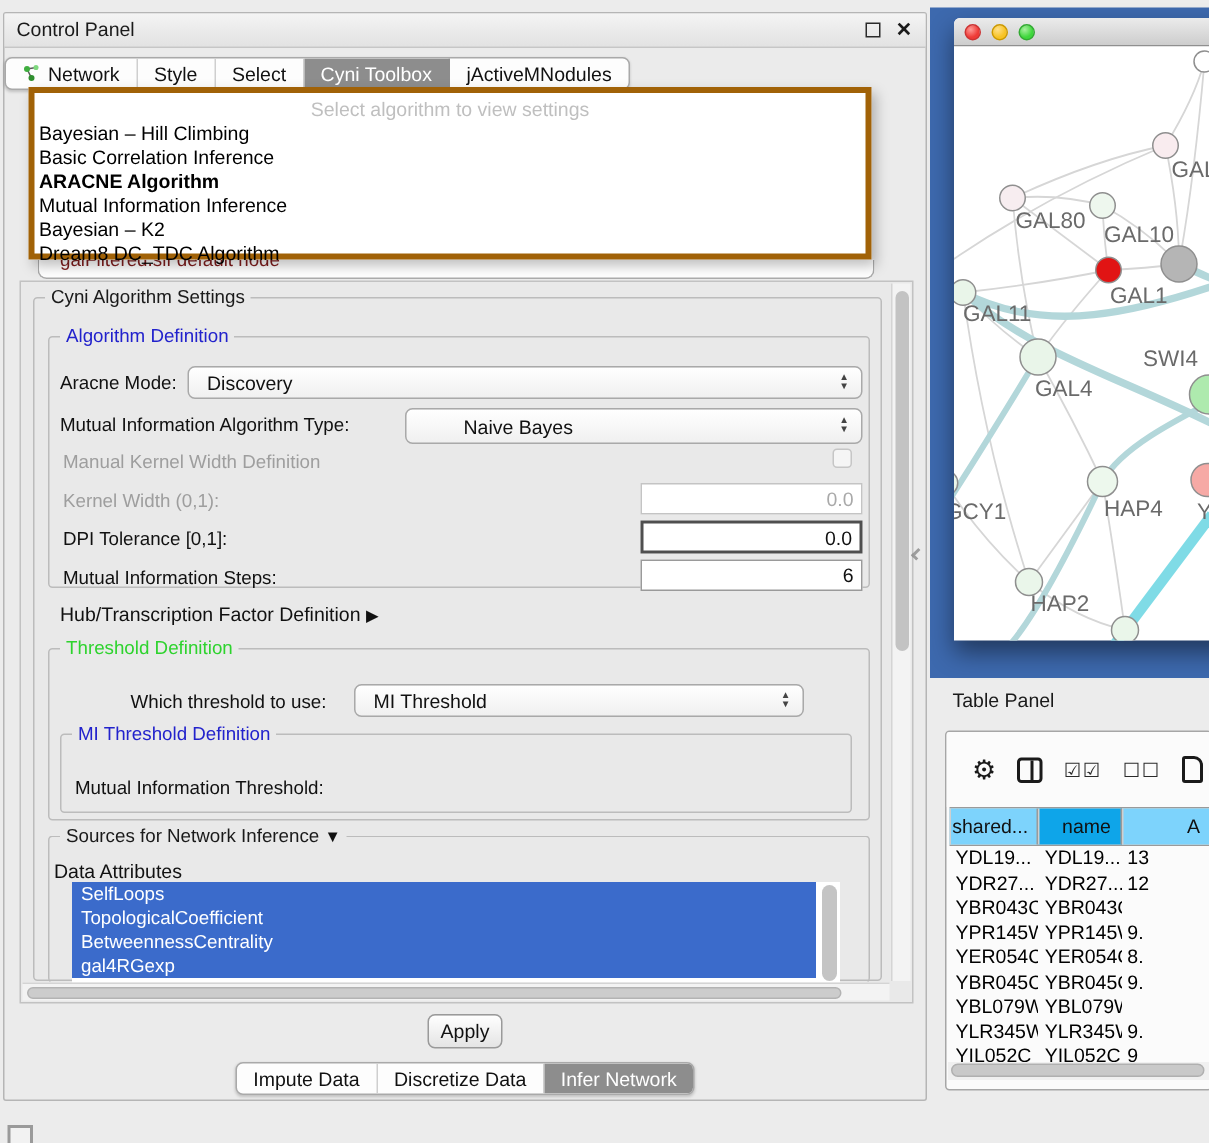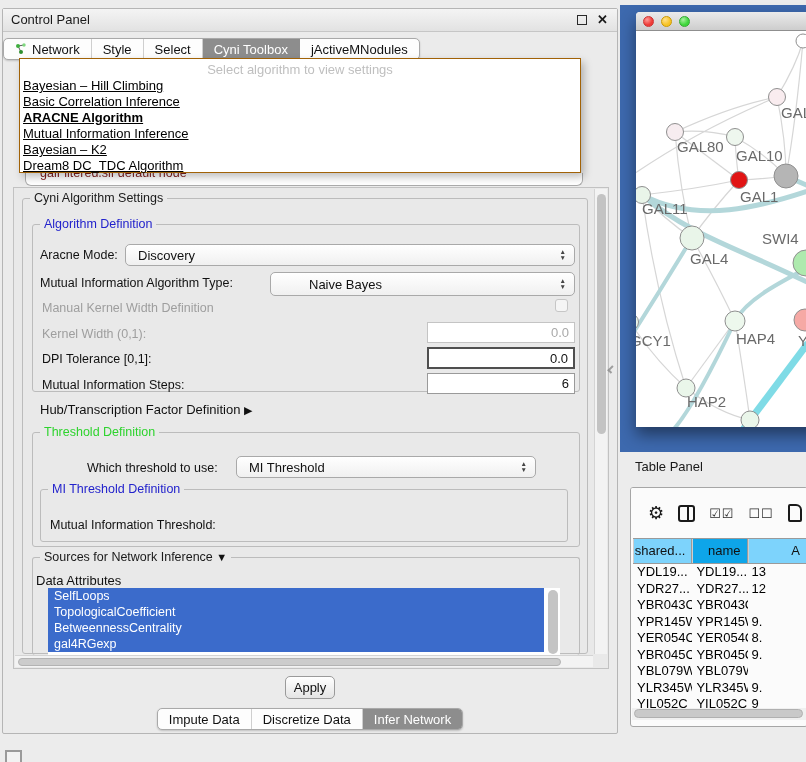--- a/index.html
+++ b/index.html
@@ -21,23 +21,23 @@
   .tabs-row { position:absolute; top:29px; left:0; right:0; display:flex; }
   .tabgroup { display:flex; border:1px solid #a9a9a9; border-radius:5px; overflow:hidden;
         background:#fdfdfd; height:22px; box-shadow:0 1px 2px rgba(0,0,0,.18); }
   .tab { padding:0 11px; font-size:13px; line-height:21px; color:#111;
         border-right:1px solid #cfcfcf; display:flex; align-items:center; gap:5px; white-space:nowrap; }
   .tab:last-child { border-right:none; }
   .tab.selected { background:#8d8d8d; color:#fff; border-right-color:#8d8d8d; }
   .net-ico { width:12px; height:12px; display:inline-block; }
   
   .popup { position:absolute; left:16px; top:49px; width:562px; height:115px; background:#fff;
-        border:1px solid #a16207; box-shadow:3px 4px 8px rgba(0,0,0,.25); z-index:6; }
+        border:4px solid #a16207; box-shadow:3px 4px 8px rgba(0,0,0,.25); z-index:6; }
   .popup-placeholder { text-align:center; color:#bfbfbf; font-size:13px; height:17px; line-height:17px; margin-top:2px; }
-  .popup-item { font-size:13px; height:16px; line-height:16px; padding-left:3px; color:#000; white-space:nowrap;text-decoration:underline; }
+  .popup-item { font-size:13px; height:16px; line-height:16px; padding-left:3px; color:#000; white-space:nowrap; }
   .popup-item.bold { font-weight:bold; }
   
   .combo-sliver { position:absolute; left:22px; top:164px; width:558px; height:13px;
         border:1px solid #ababab; border-top:none; border-radius:0 0 6px 6px; background:#fff; overflow:hidden; z-index:1;}
   .combo-sliver span { display:block; margin-top:-7px; margin-left:14px; font-size:12.5px; color:#7f1d1d; }
   
   .content { position:absolute; left:10px; top:178px; width:596px; height:482px;
         background:#e9e9e9; border:1px solid #c2c2c2; }
   .vscroll { position:absolute; top:1px; right:1px; bottom:14px; width:13px;
         background:#f3f3f3; border-left:1px solid #d4d4d4; }

